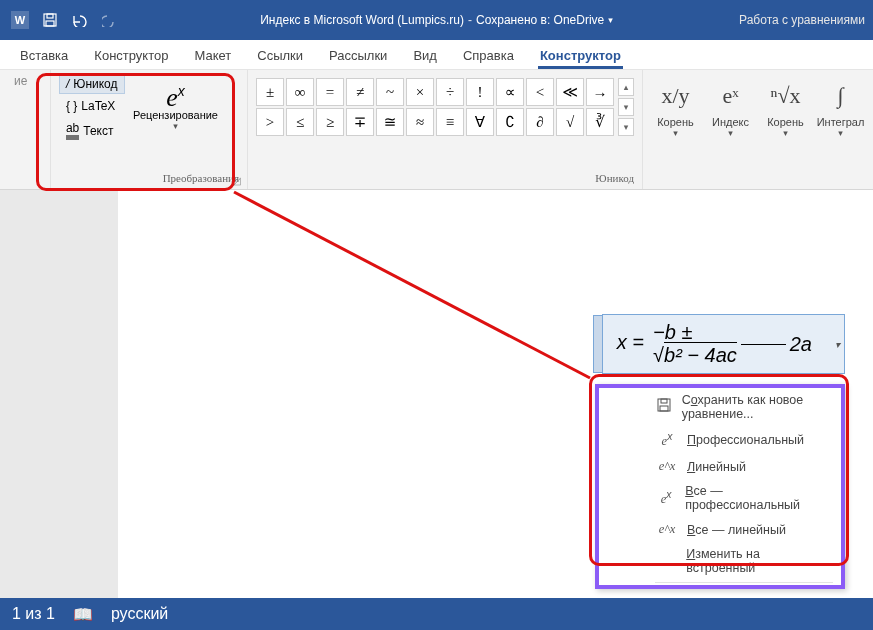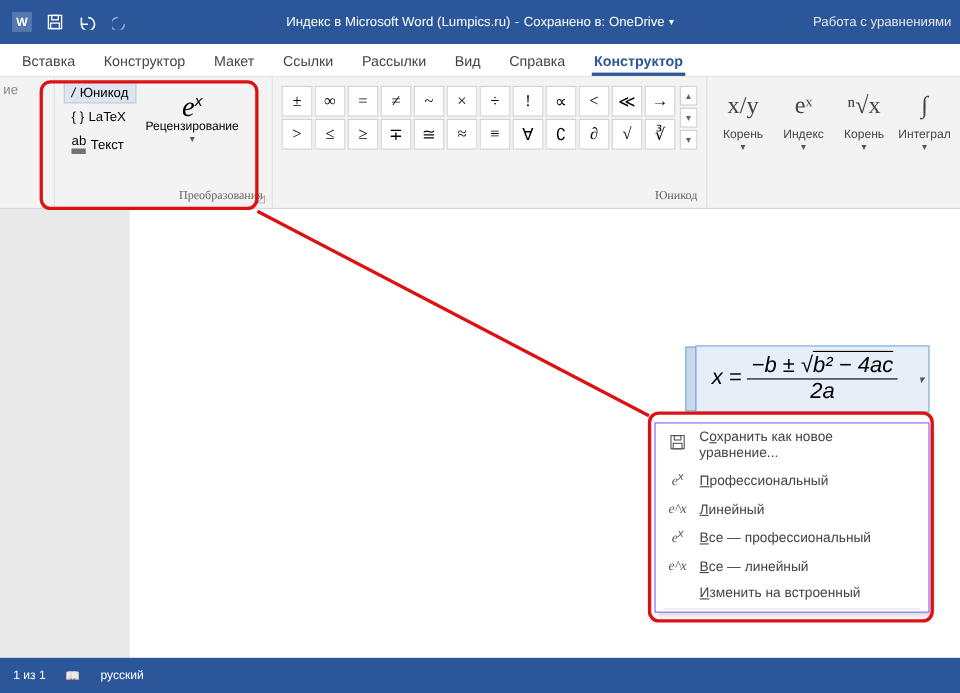--- a/index.html
+++ b/index.html
@@ -40,37 +40,37 @@
   .struct-item .ico { height: 40px; display: flex; align-items: center; justify-content: center; font-family: 'Cambria Math', serif; font-size: 22px; }
   .struct-item .dd { font-size: 9px; color: #555; }
 
   .doc-area { position: relative; height: 420px; background: #fff; display: flex; }
   .gutter { width: 118px; background: #e9e9e9; }
   .page { flex: 1; background: #fff; position: relative; }
 
   .equation { position: absolute; top: 124px; right: 28px; border: 1px solid #7aa7d8; background: #e6eef7; padding: 6px 28px 6px 14px; font-family: 'Cambria Math', serif; font-style: italic; font-size: 20px; }
   .equation .tab-grip { position: absolute; left: -10px; top: 0; bottom: 0; width: 10px; background: #c9d8ea; border: 1px solid #7aa7d8; }
   .equation .eq-menu-btn { position: absolute; right: 4px; top: 50%; transform: translateY(-50%); font-size: 10px; color: #555; }
-  .frac { display: inline-flex; flex-direction: column; align-items: center; vertical-align: middle; }
+  .frac { display: inline-flex; flex-direction: row; align-items: center; vertical-align: middle; }
   .frac .num, .frac .den { padding: 0 4px; }
   .frac .bar { width: 100%; border-top: 1.4px solid #000; }
 
-  .ctx-menu { position: absolute; top: 194px; right: 28px; width: 250px; background: #fff; border: 1px solid #8b5cf6; box-shadow: 2px 2px 6px rgba(0,0,0,.2); font-size: 12.5px; }
+  .ctx-menu { position: absolute; top: 194px; right: 28px; width: 250px; background: #fff; border: 4px solid #8b5cf6; box-shadow: 2px 2px 6px rgba(0,0,0,.2); font-size: 12.5px; padding-left: 48px; }
   .ctx-menu .mi { display: flex; align-items: center; gap: 10px; padding: 5px 14px 5px 10px; color: #444; cursor: pointer; }
   .ctx-menu .mi .mico { width: 20px; text-align: center; font-style: italic; font-family: 'Cambria Math', serif; color: #555; }
   .ctx-menu .mi .u { text-decoration: underline; }
   .ctx-menu .mi.arrow::after { content: "▸"; margin-left: auto; color: #666; font-size: 11px; }
   .ctx-menu .sep { height: 1px; background: #e3e3e3; margin: 2px 8px; }
 
   .hl { position: absolute; border: 3px solid #d11; border-radius: 10px; pointer-events: none; }
   .hl1 { top: 73px; left: 36px; width: 199px; height: 118px; }
   .hl2 { top: 374px; right: 24px; width: 260px; height: 192px; }
   svg.connector { position: absolute; top: 0; left: 0; pointer-events: none; }
 
-  .statusbar { position: absolute; bottom: 0; left: 0; right: 0; height: 22px; background: #2b579a; color: #fff; font-size: 11px; display: flex; align-items: center; gap: 18px; padding: 16px 12px; }
+  .statusbar { position: absolute; bottom: 0; left: 0; right: 0; height: 22px; background: #2b579a; color: #fff; font-size: 16px; display: flex; align-items: center; gap: 18px; padding: 16px 12px; }
 </style>
 </head>
 <body>
 
 <div class="titlebar">
   <div class="qat">
     <div class="qat-item">
       <svg width="18" height="18" viewBox="0 0 18 18">
           <rect width="18" height="18" fill="#fff" opacity=".2"></rect>
           <text x="9" y="13" text-anchor="middle" fill="#fff" font-size="11" font-weight="bold">W</text>
@@ -109,21 +109,21 @@
   <div class="tab">Конструктор</div>
   <div class="tab">Макет</div>
   <div class="tab">Ссылки</div>
   <div class="tab">Рассылки</div>
   <div class="tab">Вид</div>
   <div class="tab">Справка</div>
   <div class="tab active">Конструктор</div>
 </div>
 
 <div class="ribbon">
-  <div class="ribbon-group" style="width:52px;padding:4px 3px">
+  <div class="ribbon-group" style="width:52px;padding:4px 14px">
     <div style="flex:1;color:#888;font-size:12px;writing-mode:horizontal-tb">ие</div>
     <div class="group-label">&nbsp;</div>
   </div>
 
   <div class="ribbon-group" style="width:206px">
     <div class="conv-body">
       <div class="conv-col">
         <button class="conv-btn sel">
             <span style="font-style:italic">/</span> 
             <span>Юникод</span>

